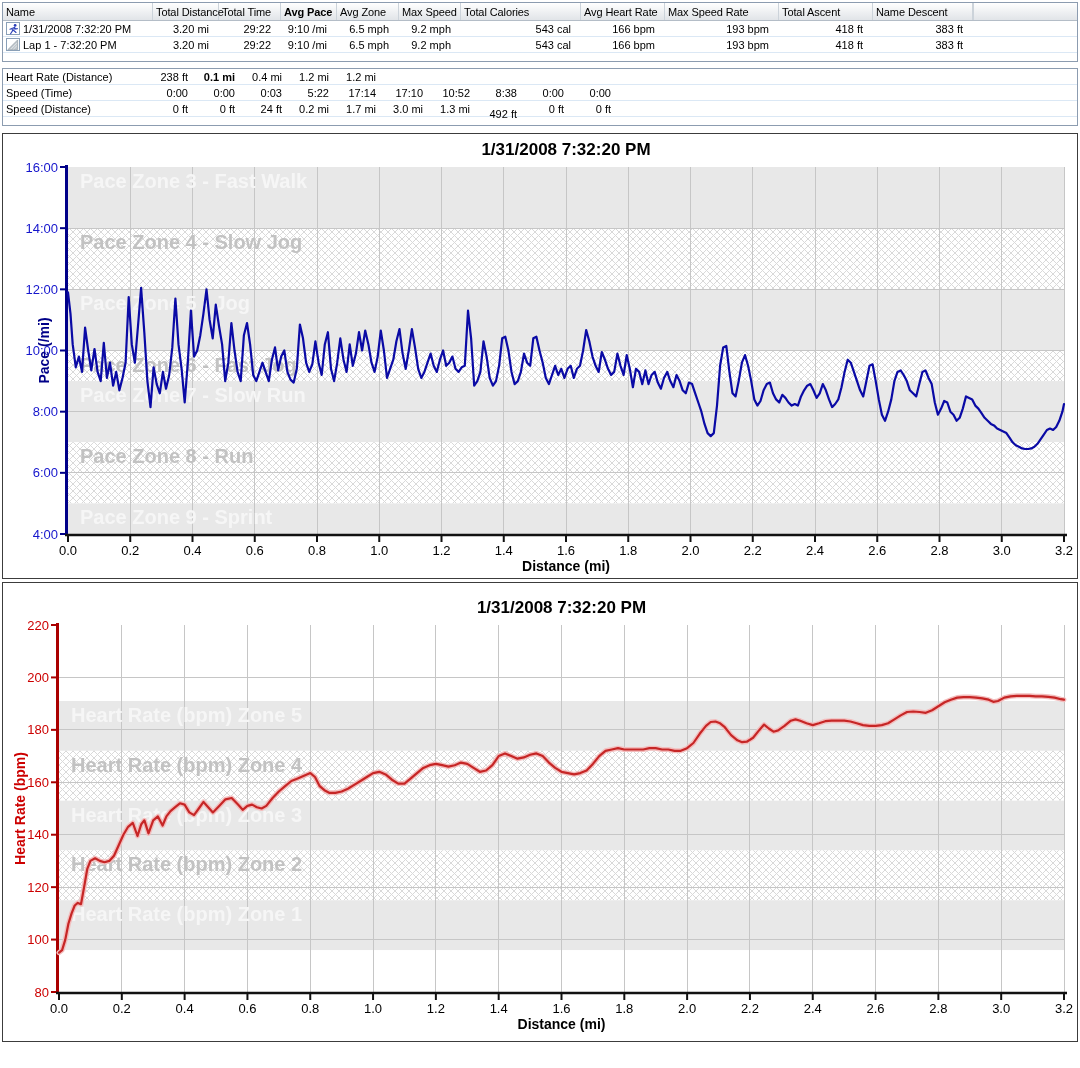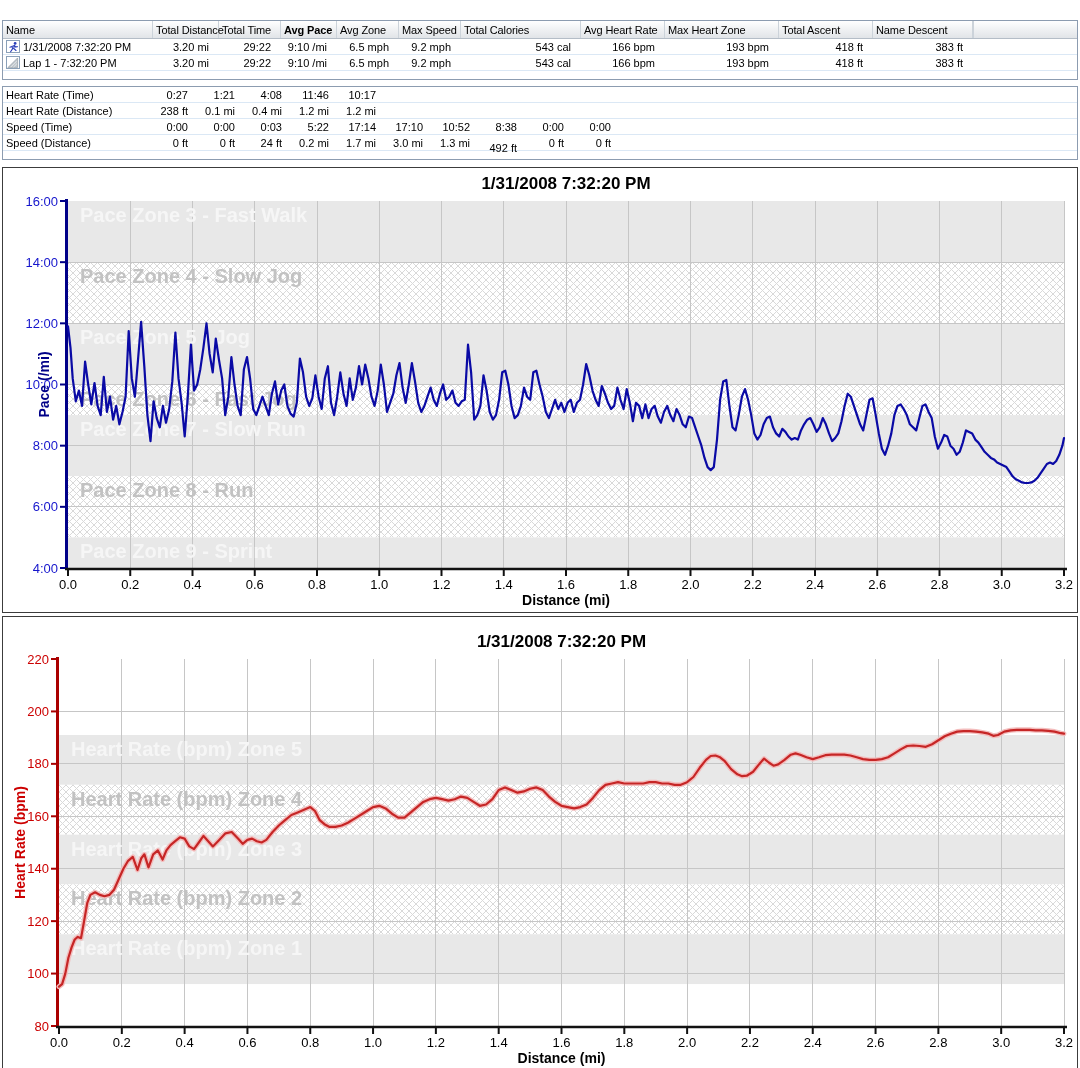--- a/index.html
+++ b/index.html
@@ -1,18 +1,18 @@
 <!DOCTYPE html>
 <html><head>
 <meta charset="utf-8">
 <style>
   html,body{margin:0;padding:0;background:#fff;}
   body{width:1080px;height:1068px;font-family:"Liberation Sans",sans-serif;color:#000;overflow:hidden;}
   .datatable{margin:0 2px;border:1px solid #8c9cb0;background:#fff;font-size:11px;}
-  #summary-table{margin-top:20px;}
+  #summary-table{margin-top:2px;}
   #zones-table{margin-top:6px;}
   .thead{display:flex;height:17px;border-bottom:1px solid #b4bdc7;background:linear-gradient(#ffffff,#eef0f2 55%,#e1e4e8);}
   .hcell{display:flex;align-items:center;height:100%;padding:0 3px;border-right:1px solid #ccd3da;box-sizing:border-box;white-space:nowrap;letter-spacing:-0.1px;}
   .hfill{flex:1;border-right:none;}
   .trow{display:flex;align-items:center;height:15px;border-bottom:1px solid #dbe8f5;}
   .cell{box-sizing:border-box;text-align:right;padding-right:10px;white-space:nowrap;}
   .cell.first{text-align:left;padding-left:3px;display:flex;align-items:center;gap:3px;}
   .rowfill{height:8px;}
   .icebox{display:inline-flex;width:14px;height:13px;border:1px solid #8aa0b8;background:#fff;box-sizing:border-box;align-items:center;justify-content:center;}
   .chartbox{margin:0 2px;border:1px solid #3c3c3c;background:#fff;}
@@ -27,21 +27,21 @@
 <div id="summary-table" class="datatable">
   <div class="thead" id="summary-head">
       <div class="hcell" style="width: 150px;">Name</div>
       <div class="hcell" style="width: 66px;">Total Distance</div>
       <div class="hcell" style="width: 62px;">Total Time</div>
       <div class="hcell" style="width: 56px; font-weight: bold;">Avg Pace</div>
       <div class="hcell" style="width: 62px;">Avg Zone</div>
       <div class="hcell" style="width: 62px;">Max Speed</div>
       <div class="hcell" style="width: 120px;">Total Calories</div>
       <div class="hcell" style="width: 84px;">Avg Heart Rate</div>
-      <div class="hcell" style="width: 114px;">Max Heart Zone</div>
+      <div class="hcell" style="width: 114px;">Max Speed Rate</div>
       <div class="hcell" style="width: 94px;">Total Ascent</div>
       <div class="hcell" style="width: 100px;">Name Descent</div>
       <div class="hcell hfill" style="border-left: 1px solid rgb(204, 211, 218);"></div>
     </div>
   <div id="summary-body">
       <div class="trow">
         <div class="cell first" style="width: 150px;">
           <span class="icebox">
             <svg width="12" height="12" viewBox="0 0 13 13">
               <circle cx="8.8" cy="2.6" r="1.5" fill="#2a3fb8"></circle>
@@ -82,36 +82,23 @@
         <div class="cell" style="width: 94px;">418 ft</div>
         <div class="cell" style="width: 100px;">383 ft</div>
       </div>
     </div>
   <div class="rowfill"></div>
 </div>
 
 <div id="zones-table" class="datatable">
   <div id="zones-body">
       <div class="trow">
-        <div class="cell first" style="width: 148px;">Heart Rate (Time)</div>
-        <div class="cell" style="width: 47px;">0:27</div>
-        <div class="cell" style="width: 47px;">1:21</div>
-        <div class="cell" style="width: 47px;">4:08</div>
-        <div class="cell" style="width: 47px;">11:46</div>
-        <div class="cell" style="width: 47px;">10:17</div>
-        <div class="cell" style="width: 47px;"></div>
-        <div class="cell" style="width: 47px;"></div>
-        <div class="cell" style="width: 47px;"></div>
-        <div class="cell" style="width: 47px;"></div>
-        <div class="cell" style="width: 47px;"></div>
-      </div>
-      <div class="trow">
         <div class="cell first" style="width: 148px;">Heart Rate (Distance)</div>
         <div class="cell" style="width: 47px;">238 ft</div>
-        <div class="cell" style="width: 47px;">0.1 mi</div>
+        <div class="cell" style="width: 47px; font-weight: bold;">0.1 mi</div>
         <div class="cell" style="width: 47px;">0.4 mi</div>
         <div class="cell" style="width: 47px;">1.2 mi</div>
         <div class="cell" style="width: 47px;">1.2 mi</div>
         <div class="cell" style="width: 47px;"></div>
         <div class="cell" style="width: 47px;"></div>
         <div class="cell" style="width: 47px;"></div>
         <div class="cell" style="width: 47px;"></div>
         <div class="cell" style="width: 47px;"></div>
       </div>
       <div class="trow">

